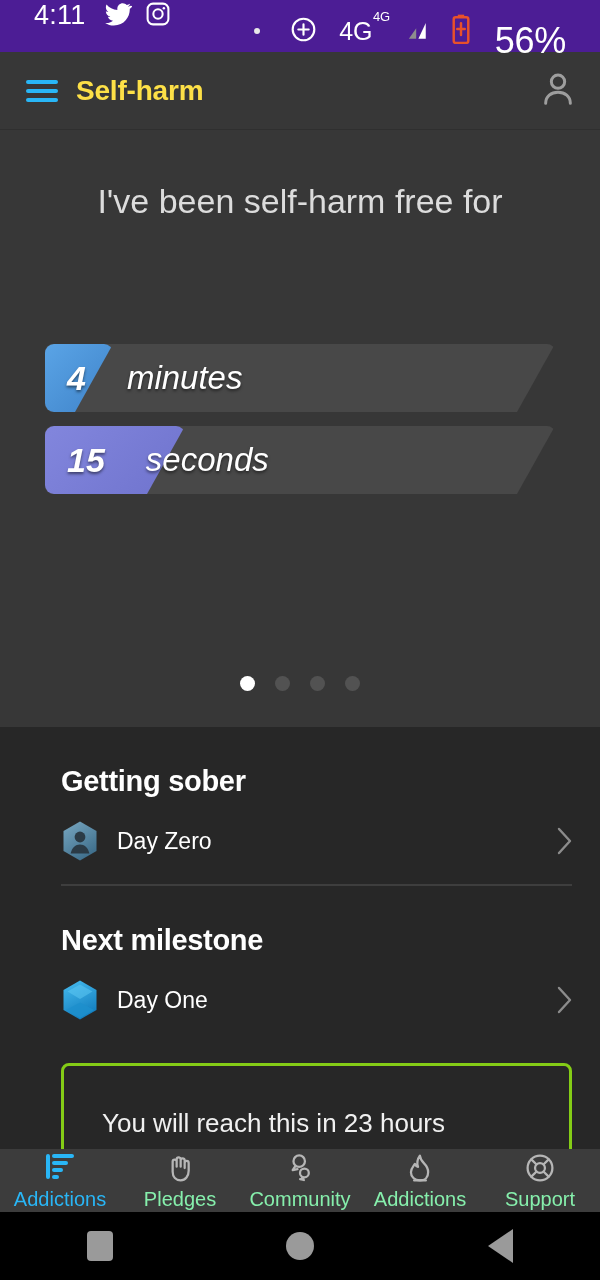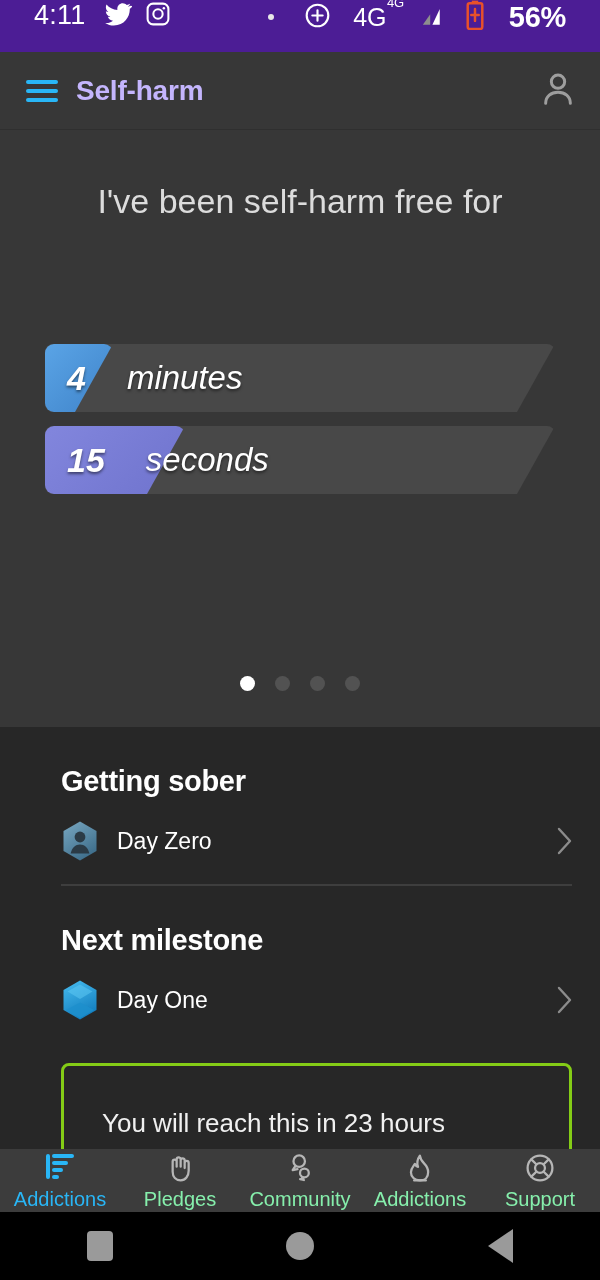--- a/index.html
+++ b/index.html
@@ -18,34 +18,34 @@
     padding:0 34px;
     color:#fff;
   }
   .sb-time { font-size:27px; font-weight:400; letter-spacing:.2px; }
   .sb-left-icons { display:flex; align-items:center; gap:13px; margin-left:19px; }
   .sb-spacer { flex:1; }
   .sb-right { display:flex; align-items:center; gap:22px; }
   .sb-dot { width:6px; height:6px; border-radius:50%; background:#e8e8e8; margin-right:8px; }
   .sb-4g { font-size:25px; font-weight:500; letter-spacing:-.3px; position:relative; }
   .sb-4g sup { font-size:13px; position:relative; top:-9px; left:1px; }
-  .sb-pct { font-size:29px; font-weight:700; letter-spacing:-.3px; margin-left:2px; }
+  .sb-pct { font-size:36px; font-weight:400; letter-spacing:-.3px; margin-left:2px;margin-top:20px; }
 
   
   .appbar {
     height:78px; background:#373737;
     display:flex; align-items:center;
     padding:0 22px 0 26px;
     border-bottom:1px solid #2f2f2f;
   }
   .hamburger { display:flex; flex-direction:column; gap:5px; width:32px; cursor:pointer; }
   .hamburger span { display:block; height:4px; border-radius:2px; background:#29b6f6; }
   .appbar-title {
     margin-left:18px; font-size:28px; font-weight:700;
-    color:#c4b5fd; letter-spacing:-.2px;
+    color:#fde047; letter-spacing:-.2px;
   }
   .appbar-spacer { flex:1; }
 
   
   .hero {
     background:#373737;
     height:597px;
     position:relative;
   }
   .hero-caption {

